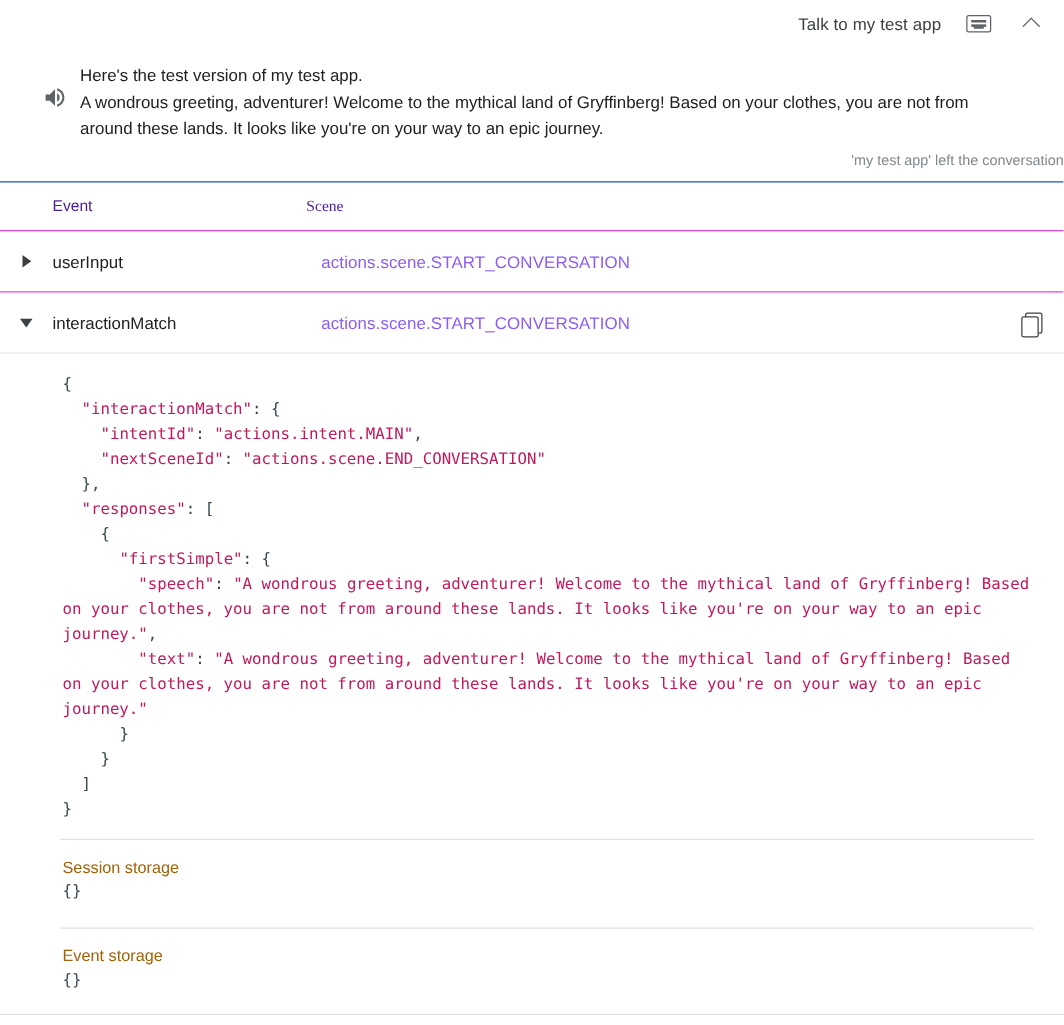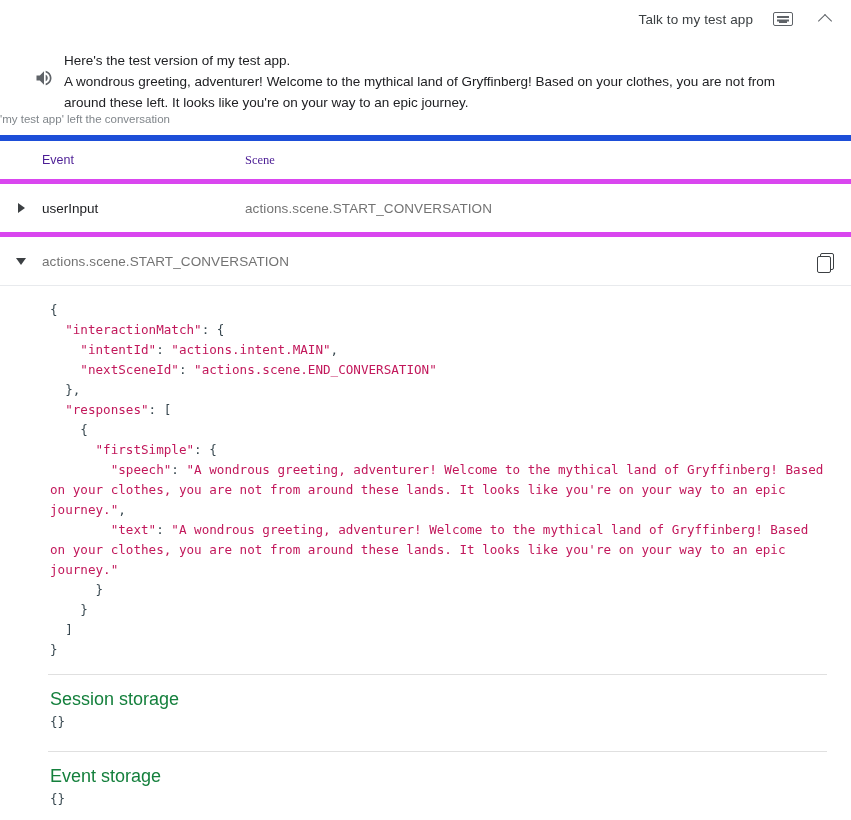--- a/index.html
+++ b/index.html
@@ -67,21 +67,21 @@
     width: 10px; height: 10px;
     border-left: 1.8px solid #5f6368;
     border-top: 1.8px solid #5f6368;
     transform: rotate(45deg);
     margin-top: 4px;
   }
 
   
   .conversation {
     padding: 8px 0 10px 0;
-    border-bottom: 6px solid #1d4ed8;
+    border-bottom: 1px solid #1d4ed8;
   }
   .convo-row {
     display: flex;
     align-items: flex-start;
     padding: 4px 24px 0 24px;
   }
   .speaker-icon {
     width: 40px;
     min-width: 40px;
     display: flex;
@@ -91,62 +91,64 @@
   }
   .convo-text {
     padding-right: 20px;
     font-size: 13.5px;
     line-height: 21px;
     color: #202124;
   }
   .convo-text .line1 { }
   .convo-text .line2 { }
   .left-note {
-    text-align: left;
+    text-align: right;
     font-size: 11.5px;
     color: #80868b;
+    margin-top: 10px;
   }
 
   
   .table-head {
     display: flex;
     align-items: center;
     height: 38px;
     font-size: 12.5px;
     color: #4c1d95;
     padding-left: 0;
   }
   .col-toggle { width: 42px; min-width: 42px; }
   .col-event  { width: 203px; min-width: 203px; }
   .col-scene  { flex: 1; font-family: Liberation Serif, serif; }
 
   .row {
     display: flex;
     align-items: flex-start;
     min-height: 48px;
-    border-top: 5px solid #d946ef;
+    border-top: 1px solid #d946ef;
     position: relative;
   }
   .row-main {
     display: flex;
     align-items: center;
     width: 100%;
     height: 48px;
   }
   .cell-event {
     width: 203px;
     min-width: 203px;
     font-size: 13.5px;
     color: #202124;
   }
   .cell-scene {
     flex: 1;
     font-size: 13.5px;
-    color: #737373;
+    color: #8b5cf6;
     letter-spacing: 0.1px;
+    margin-left: 12px;
   }
   .toggle {
     width: 42px;
     min-width: 42px;
     display: flex;
     align-items: center;
     justify-content: center;
     cursor: pointer;
   }
   .tri {
@@ -205,22 +207,22 @@
   .j-punc { color: #37474f; }
 
   .storage-section {
     padding: 0 24px 0 48px;
   }
   .storage-divider {
     border-top: 1px solid #e0e0e0;
     margin: 8px 0 0 0;
   }
   .storage-label {
-    font-size: 18px;
-    color: #15803d;
+    font-size: 13px;
+    color: #a16207;
     padding: 14px 0 4px 2px;
   }
   .storage-value {
     font-family: "DejaVu Sans Mono", monospace;
     font-size: 12.6px;
     color: #37474f;
     padding: 0 0 14px 2px;
   }
 
   .last-row {
@@ -244,21 +246,21 @@
 
   <div class="conversation">
     <div class="convo-row">
       <div class="speaker-icon">
         <svg width="22" height="20" viewBox="0 0 24 24" fill="#5f6368" aria-hidden="true">
           <path d="M3 9v6h4l5 5V4L7 9H3zm13.5 3c0-1.77-1.02-3.29-2.5-4.03v8.05c1.48-.73 2.5-2.25 2.5-4.02zM14 3.23v2.06c2.89.86 5 3.54 5 6.71s-2.11 5.85-5 6.71v2.06c4.01-.91 7-4.49 7-8.77s-2.99-7.86-7-8.77z"></path>
         </svg>
       </div>
       <div class="convo-text">
         <div class="line1">Here's the test version of my test app.</div>
-        <div class="line2">A wondrous greeting, adventurer! Welcome to the mythical land of Gryffinberg! Based on your clothes, you are not from around these left. It looks like you're on your way to an epic journey.</div>
+        <div class="line2">A wondrous greeting, adventurer! Welcome to the mythical land of Gryffinberg! Based on your clothes, you are not from around these lands. It looks like you're on your way to an epic journey.</div>
       </div>
     </div>
     <div class="left-note">'my test app' left the conversation</div>
   </div>
 
   <div class="table-head">
     <div class="col-toggle"></div>
     <div class="col-event">Event</div>
     <div class="col-scene">Scene</div>
   </div>
@@ -271,20 +273,21 @@
       <div class="cell-event">userInput</div>
       <div class="cell-scene">actions.scene.START_CONVERSATION</div>
     </div>
   </div>
 
   <div class="row">
     <div class="row-main">
       <div class="toggle">
         <div class="tri tri-down"></div>
       </div>
+      <div class="cell-event">interactionMatch</div>
       <div class="cell-scene">actions.scene.START_CONVERSATION</div>
     </div>
     <div class="copy-icon">
       <div class="back"></div>
       <div class="front"></div>
     </div>
   </div>
 
   <div class="expanded-block">
     <div class="json" id="json-block"><div><span></span><span class="j-punc">{</span></div><div><span>  </span><span class="j-key">"interactionMatch"</span><span class="j-punc">: {</span></div><div><span>    </span><span class="j-key">"intentId"</span><span class="j-punc">: </span><span class="j-str">"actions.intent.MAIN"</span><span class="j-punc">,</span></div><div><span>    </span><span class="j-key">"nextSceneId"</span><span class="j-punc">: </span><span class="j-str">"actions.scene.END_CONVERSATION"</span></div><div><span>  </span><span class="j-punc">},</span></div><div><span>  </span><span class="j-key">"responses"</span><span class="j-punc">: [</span></div><div><span>    </span><span class="j-punc">{</span></div><div><span>      </span><span class="j-key">"firstSimple"</span><span class="j-punc">: {</span></div><div><span>        </span><span class="j-key">"speech"</span><span class="j-punc">: </span><span class="j-str">"A wondrous greeting, adventurer! Welcome to the mythical land of Gryffinberg! Based on your clothes, you are not from around these lands. It looks like you're on your way to an epic journey."</span><span class="j-punc">,</span></div><div><span>        </span><span class="j-key">"text"</span><span class="j-punc">: </span><span class="j-str">"A wondrous greeting, adventurer! Welcome to the mythical land of Gryffinberg! Based on your clothes, you are not from around these lands. It looks like you're on your way to an epic journey."</span></div><div><span>      </span><span class="j-punc">}</span></div><div><span>    </span><span class="j-punc">}</span></div><div><span>  </span><span class="j-punc">]</span></div><div><span></span><span class="j-punc">}</span></div></div>

